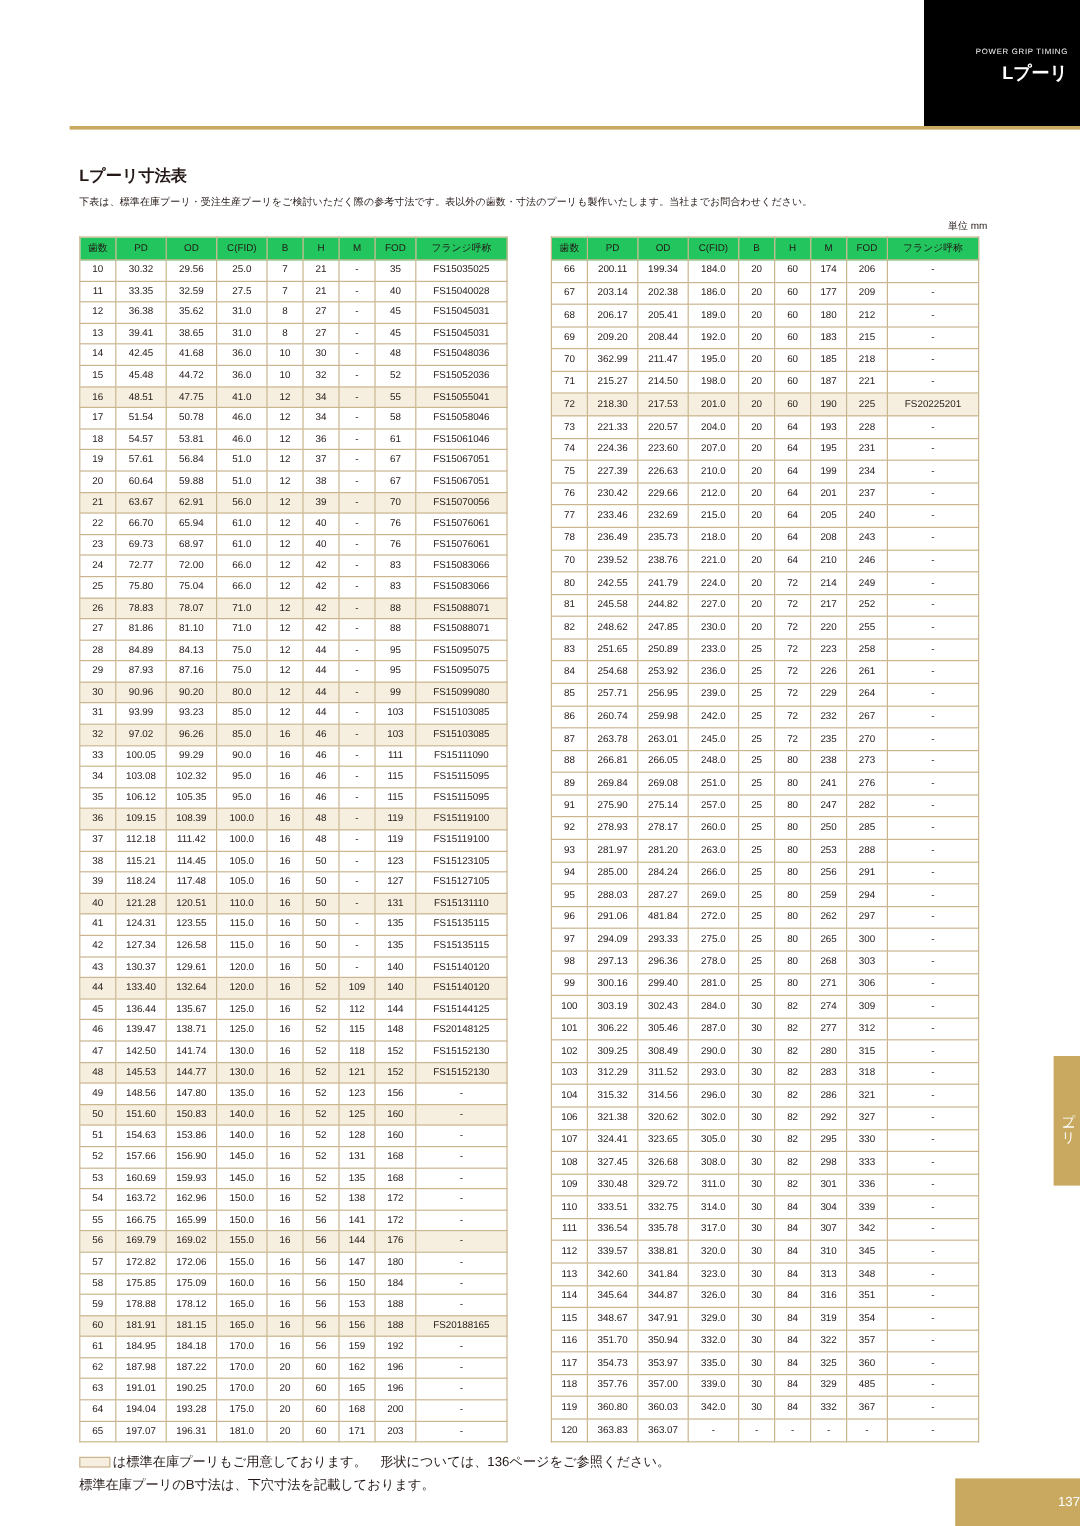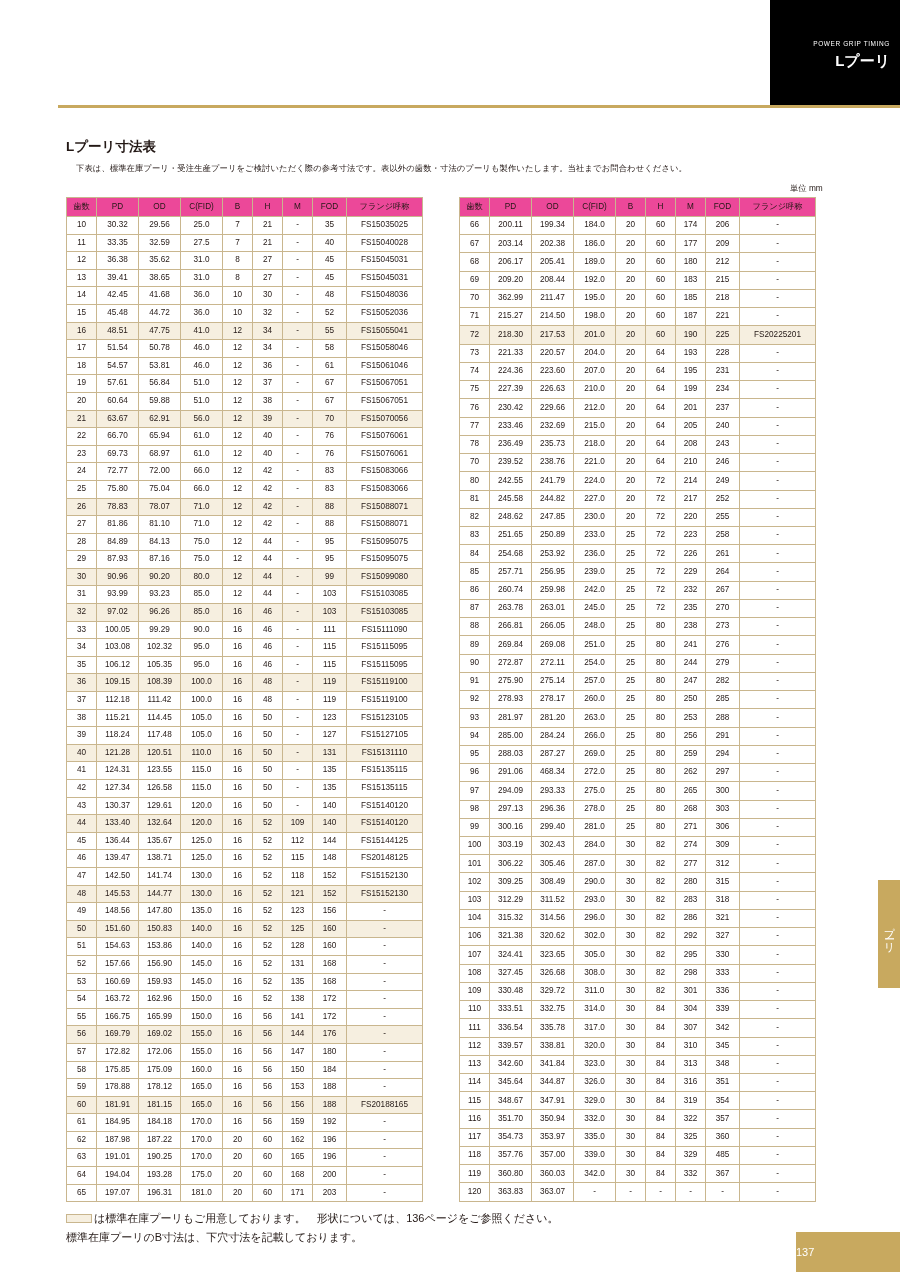--- a/index.html
+++ b/index.html
@@ -34,21 +34,21 @@
     position:absolute; top:105px; left:58px; width:842px; height:2.5px;
     background:#c8a95f;
   }
 
   
   .page-title {
     position:absolute; top:138px; left:66px;
     font-size:13.5px; font-weight:bold; color:#231815;
   }
   .page-note {
-    position:absolute; top:163px; left:76px;
+    position:absolute; top:163px; left:66px;
     font-size:8.3px; color:#231815; letter-spacing:0.1px;
   }
   .unit-note {
     position:absolute; top:183px; left:790px;
     font-size:8.3px; color:#231815;
   }
 
   
   .tables {
     position:absolute; top:197px; left:66px;
@@ -62,21 +62,21 @@
   }
   table.dim th, table.dim td {
     border:0.6px solid #c9b68e;
     text-align:center;
     height:16.6px;
     line-height:16.6px;
     padding:0 1px;
     white-space:nowrap;
   }
   table.dim thead th {
-    background:#ec4899;
+    background:#22c55e;
     font-weight:normal;
     height:18px; line-height:18px;
   }
   
   .c-teeth { width:30px; }
   .c-pd    { width:42px; }
   .c-od    { width:42px; }
   .c-cfid  { width:42px; }
   .c-b     { width:30px; }
   .c-h     { width:30px; }
@@ -106,21 +106,21 @@
     color:#ffffff; font-size:11px;
     display:flex; align-items:center; justify-content:center;
   }
   .side-tab span { writing-mode:vertical-rl; letter-spacing:2px; }
 
   
   .page-num-box {
     position:absolute; right:0; bottom:0;
     width:104px; height:40px; background:#c8a95f;
     color:#ffffff; font-size:11px;
-    display:flex; align-items:center; justify-content:flex-start;
+    display:flex; align-items:center; justify-content:flex-end;
   }
 </style>
 </head>
 <body>
 
 <div class="header-band">
   <div class="header-gold">
     <div class="sub">POWER GRIP TIMING</div>
     <div class="main">Lプーリ</div>
   </div>
@@ -1039,31 +1039,20 @@
           <td class="c-pd">269.84</td>
           <td class="c-od">269.08</td>
           <td class="c-cfid">251.0</td>
           <td class="c-b">25</td>
           <td class="c-h">80</td>
           <td class="c-m">241</td>
           <td class="c-fod">276</td>
           <td class="c-fl">-</td>
         </tr>
         <tr>
-          <td class="c-teeth">90</td>
-          <td class="c-pd">272.87</td>
-          <td class="c-od">272.11</td>
-          <td class="c-cfid">254.0</td>
-          <td class="c-b">25</td>
-          <td class="c-h">80</td>
-          <td class="c-m">244</td>
-          <td class="c-fod">279</td>
-          <td class="c-fl">-</td>
-        </tr>
-        <tr>
           <td class="c-teeth">91</td>
           <td class="c-pd">275.90</td>
           <td class="c-od">275.14</td>
           <td class="c-cfid">257.0</td>
           <td class="c-b">25</td>
           <td class="c-h">80</td>
           <td class="c-m">247</td>
           <td class="c-fod">282</td>
           <td class="c-fl">-</td>
         </tr>
@@ -1107,21 +1096,21 @@
           <td class="c-cfid">269.0</td>
           <td class="c-b">25</td>
           <td class="c-h">80</td>
           <td class="c-m">259</td>
           <td class="c-fod">294</td>
           <td class="c-fl">-</td>
         </tr>
         <tr>
           <td class="c-teeth">96</td>
           <td class="c-pd">291.06</td>
-          <td class="c-od">468.34</td>
+          <td class="c-od">481.84</td>
           <td class="c-cfid">272.0</td>
           <td class="c-b">25</td>
           <td class="c-h">80</td>
           <td class="c-m">262</td>
           <td class="c-fod">297</td>
           <td class="c-fl">-</td>
         </tr>
         <tr>
           <td class="c-teeth">97</td>
           <td class="c-pd">294.09</td>

